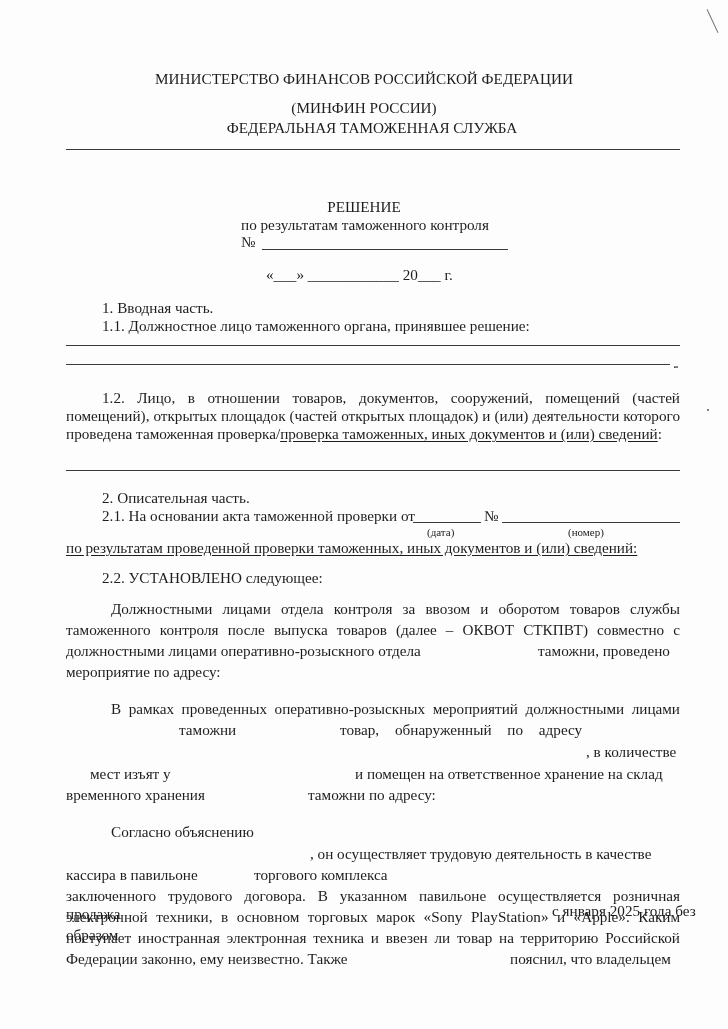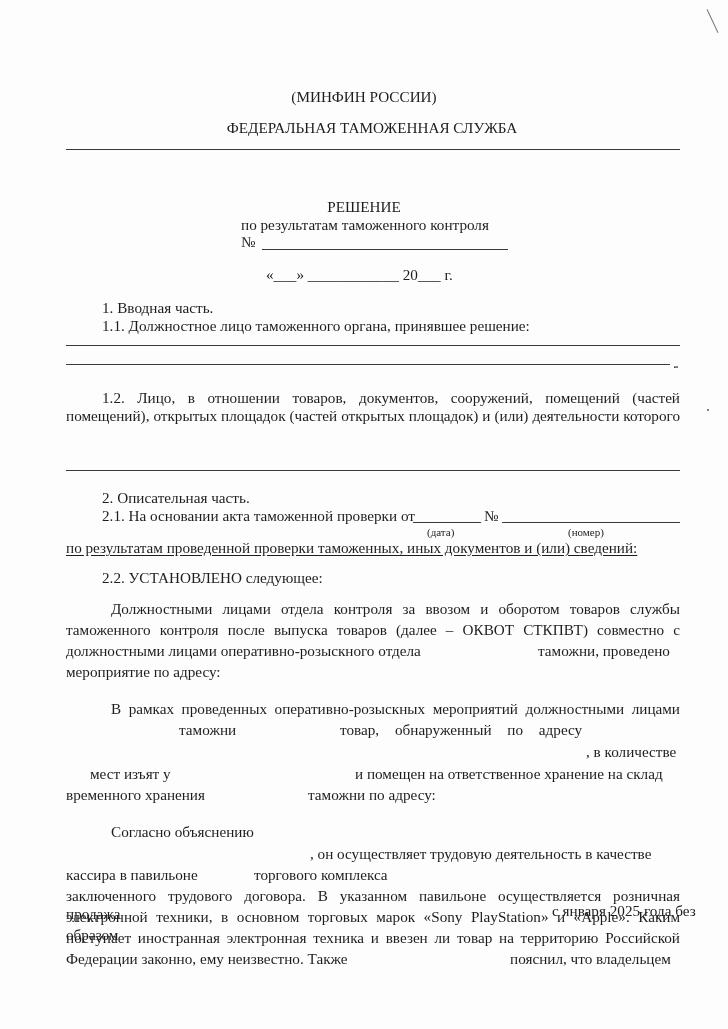--- a/index.html
+++ b/index.html
@@ -18,38 +18,40 @@
     .dot { position: absolute; width: 2px; height: 2px; background: #555; border-radius: 50%; }
   </style>
 </head>
 <body>
 
 <div class="page">
   <div class="scan-mark"></div>
   <div class="dot" style="left:676px;top:366px;"></div>
   <div class="dot" style="left:707px;top:409px;"></div>
 
-  <div class="t c" style="top:88px;">(МИНФИН РОССИИ)</div>
+  <div class="t c" style="top:70px;">МИНИСТЕРСТВО ФИНАНСОВ РОССИЙСКОЙ ФЕДЕРАЦИИ</div>
+  <div class="t c" style="top:99px;">(МИНФИН РОССИИ)</div>
   <div class="t c" style="top:119px;padding-left:16px;">ФЕДЕРАЛЬНАЯ ТАМОЖЕННАЯ СЛУЖБА</div>
   <div class="hr" style="left:66px;width:614px;top:149px;"></div>
 
   <div class="t c" style="top:198px;">РЕШЕНИЕ</div>
   <div class="t" style="top:216px;left:241px;">по результатам таможенного контроля</div>
   <div class="t" style="top:233px;left:241px;">№</div>
   <div class="hr" style="left:262px;width:246px;top:249px;"></div>
   <div class="t" style="top:266px;left:266px;">«___» ____________ 20___ г.</div>
 
   <div class="t" style="top:299px;left:102px;">1. Вводная часть.</div>
   <div class="t" style="top:317px;left:102px;">1.1. Должностное лицо таможенного органа, принявшее решение:</div>
   <div class="hr" style="left:66px;width:614px;top:345px;"></div>
   <div class="hr" style="left:66px;width:604px;top:364px;"></div>
   <div class="t" style="top:354px;left:673px;">.</div>
 
   <div class="t just" style="top:389px;left:66px;width:614px;text-indent:36px;">1.2. Лицо, в отношении товаров, документов, сооружений, помещений (частей</div>
   <div class="t just" style="top:407px;left:66px;width:614px;">помещений), открытых площадок (частей открытых площадок) и (или) деятельности которого</div>
+  <div class="t" style="top:425px;left:66px;"><span>проведена таможенная проверка/</span><span class="u">проверка таможенных, иных документов и (или) сведений</span><span>:</span></div>
   <div class="hr" style="left:66px;width:614px;top:470px;"></div>
 
   <div class="t" style="top:489px;left:102px;">2. Описательная часть.</div>
   <div class="t" style="top:507px;left:102px;">2.1. На основании акта таможенной проверки от</div>
   <div class="hr" style="left:413px;width:68px;top:522px;"></div>
   <div class="t" style="top:507px;left:484px;">№</div>
   <div class="hr" style="left:502px;width:178px;top:522px;"></div>
   <div class="t small" style="top:523px;left:427px;">(дата)</div>
   <div class="t small" style="top:523px;left:568px;">(номер)</div>
   <div class="t u" style="top:539px;left:66px;">по результатам проведенной проверки таможенных, иных документов и (или) сведений:</div>

